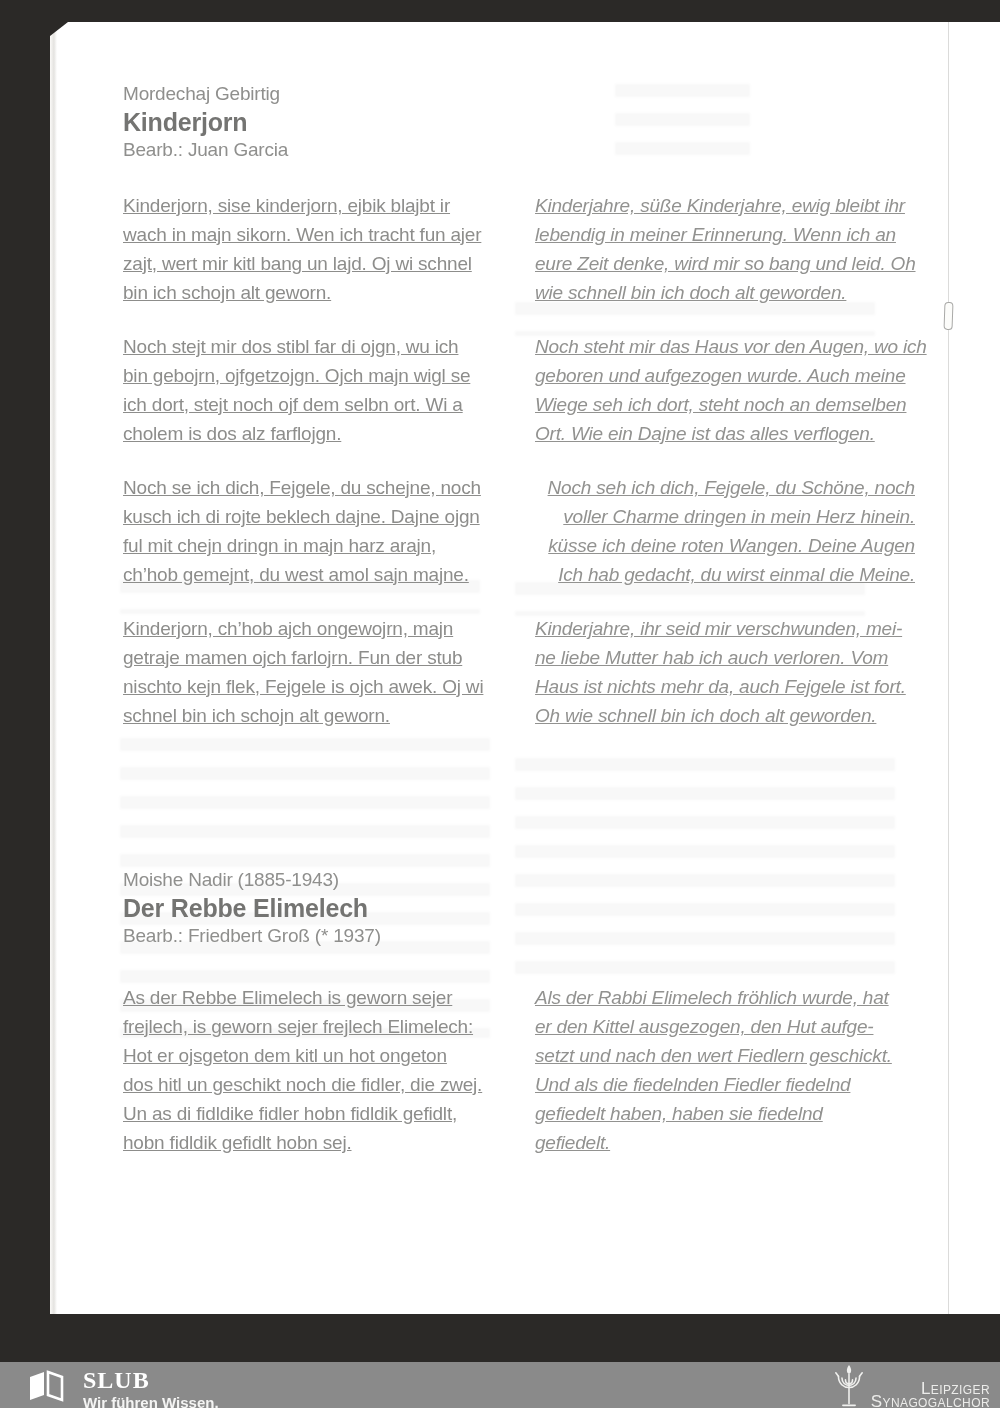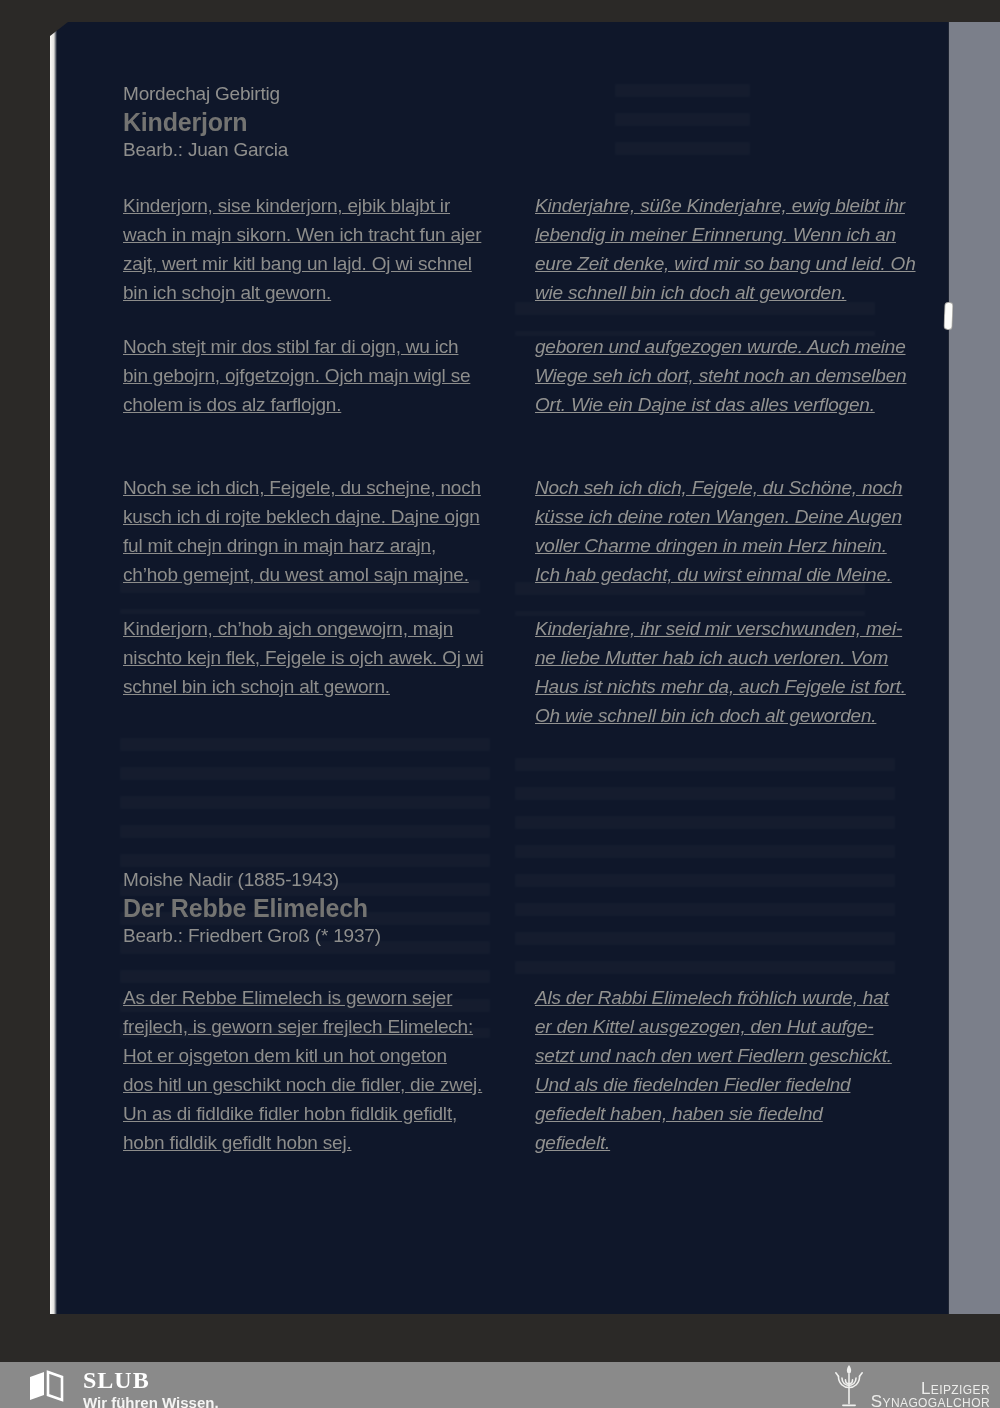--- a/index.html
+++ b/index.html
@@ -5,21 +5,21 @@
   html,body{margin:0;padding:0;}
   body{
     width:1000px;height:1408px;position:relative;overflow:hidden;
     background:#2b2927;
     font-family:"Liberation Sans",sans-serif;
   }
   .scan{position:absolute;inset:0;}
   
   .page{
     position:absolute;left:50px;top:22px;width:950px;height:1292px;
-    background:#0f172a;
+    background:#ffffff;
   }
   .page-edge{
     position:absolute;left:0;top:0;bottom:0;width:7px;
     background:linear-gradient(90deg,#fbfaf8 0%,#e4e3e0 55%,rgba(228,227,224,0) 100%);
   }
   .page-corner{
     position:absolute;left:0;top:0;width:0;height:0;
     border-top:14px solid #2b2927;border-right:18px solid transparent;
   }
   .crease{
@@ -108,43 +108,46 @@
       <div class="stanza german" style="top:169px;">
           <div class="line">Kinderjahre, süße Kinderjahre, ewig bleibt ihr</div>
           <div class="line">lebendig in meiner Erinnerung. Wenn ich an</div>
           <div class="line">eure Zeit denke, wird mir so bang und leid. Oh</div>
           <div class="line">wie schnell bin ich doch alt geworden.</div>
         </div>
 
       <div class="stanza yiddish" style="top:310px;">
           <div class="line">Noch stejt mir dos stibl far di ojgn, wu ich</div>
           <div class="line">bin gebojrn, ojfgetzojgn. Ojch majn wigl se</div>
+          <div class="line">ich dort, stejt noch ojf dem selbn ort. Wi a</div>
           <div class="line">cholem is dos alz farflojgn.</div>
         </div>
       <div class="stanza german" style="top:310px;">
+          <div class="line">Noch steht mir das Haus vor den Augen, wo ich</div>
           <div class="line">geboren und aufgezogen wurde. Auch meine</div>
           <div class="line">Wiege seh ich dort, steht noch an demselben</div>
           <div class="line">Ort. Wie ein Dajne ist das alles verflogen.</div>
         </div>
 
       <div class="stanza yiddish" style="top:451px;">
           <div class="line">Noch se ich dich, Fejgele, du schejne, noch</div>
           <div class="line">kusch ich di rojte beklech dajne. Dajne ojgn</div>
           <div class="line">ful mit chejn dringn in majn harz arajn,</div>
           <div class="line">ch’hob gemejnt, du west amol sajn majne.</div>
         </div>
-      <div class="stanza german" style="top:451px;">
+      <div class="stanza german" style="top:451px;text-align:right;">
           <div class="line">Noch seh ich dich, Fejgele, du Schöne, noch</div>
+          <div class="line">voller Charme dringen in mein Herz hinein.</div>
           <div class="line">küsse ich deine roten Wangen. Deine Augen</div>
-          <div class="line">voller Charme dringen in mein Herz hinein.</div>
           <div class="line">Ich hab gedacht, du wirst einmal die Meine.</div>
         </div>
 
       <div class="stanza yiddish" style="top:592px;">
           <div class="line">Kinderjorn, ch’hob ajch ongewojrn, majn</div>
+          <div class="line">getraje mamen ojch farlojrn. Fun der stub</div>
           <div class="line">nischto kejn flek, Fejgele is ojch awek. Oj wi</div>
           <div class="line">schnel bin ich schojn alt geworn.</div>
         </div>
       <div class="stanza german" style="top:592px;">
           <div class="line">Kinderjahre, ihr seid mir verschwunden, mei-</div>
           <div class="line">ne liebe Mutter hab ich auch verloren. Vom</div>
           <div class="line">Haus ist nichts mehr da, auch Fejgele ist fort.</div>
           <div class="line">Oh wie schnell bin ich doch alt geworden.</div>
         </div>
     </section>

